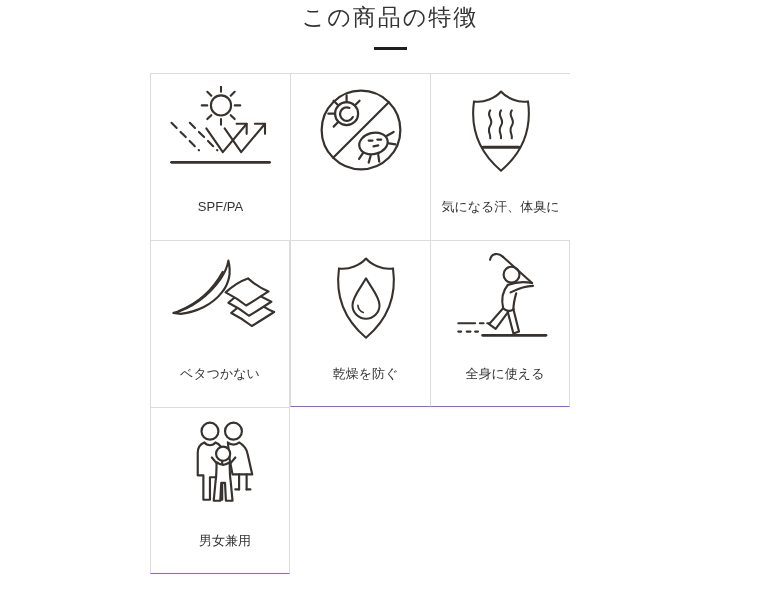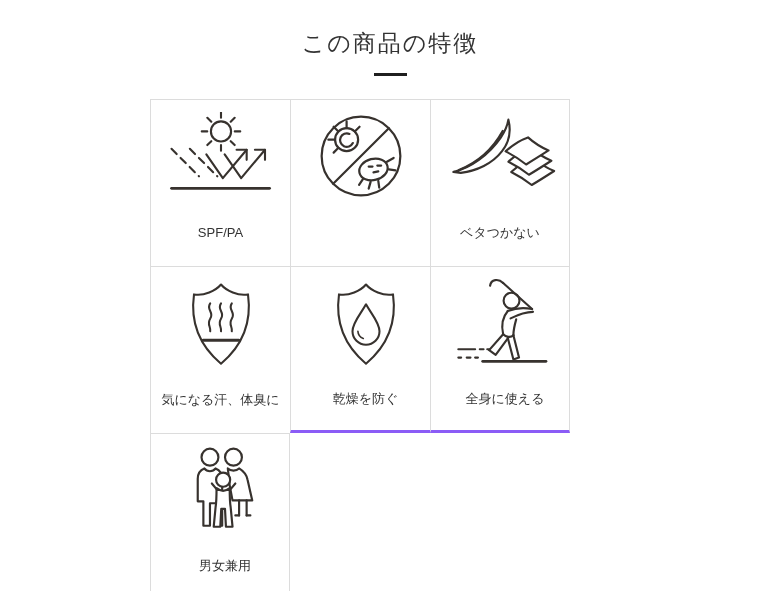--- a/index.html
+++ b/index.html
@@ -3,21 +3,21 @@
 <meta charset="utf-8">
 <style>
   * { margin:0; padding:0; box-sizing:border-box; }
   html,body { background:#ffffff; }
   body {
     width:780px; height:591px; overflow:hidden;
     font-family:"Liberation Sans","DejaVu Sans",sans-serif;
     color:#333333;
   }
   .title {
-    padding-top:28px;
+    padding-top:2px;
     text-align:center;
     font-family:"Liberation Serif","DejaVu Serif",serif;
     font-size:23px;
     letter-spacing:2px;
     color:#333333;
     font-weight:400;
   }
   .title-rule {
     width:33px; height:3px;
     background:#1f1f1f;
@@ -32,21 +32,21 @@
   }
   .cell {
     border-top:1px solid #dcdcdc;
     border-left:1px solid #dcdcdc;
     display:flex;
     flex-direction:column;
     align-items:center;
     background:#ffffff;
   }
   .cell.edge-r { border-right:1px solid #dcdcdc; }
-  .cell.edge-b { border-bottom:3px solid #8b5cf6;padding-left:10px; }
+  .cell.edge-b { border-bottom:1px solid #8b5cf6;padding-left:10px; }
   .icon-box {
     flex:0 0 104px;
     width:100%;
     display:flex;
     align-items:flex-end;
     justify-content:center;
     padding-top:6px;
   }
   .label {
     flex:1 1 auto;
@@ -105,55 +105,55 @@
           <ellipse cx="63" cy="64" rx="15" ry="11" transform="rotate(-14 63 64)"></ellipse>
           <path d="M52,74 L48,80 M60,77 L58,84 M68,76 L69,83"></path>
           <path d="M77,56 L84,52 M79,64 L86,65"></path>
           <path d="M58,61 L62,61 M67,60 L71,60"></path>
           <path d="M63,67 L68,66"></path>
         </g>
       </svg>
     </div>
   </div>
 
+  <div class="cell">
+    <div class="icon-box">
+      <svg width="90" height="92" viewBox="0 0 100 100">
+        <g class="st">
+          <path d="M50,5 C44,12 31,18 20,16 C16,45 25,72 50,93 C75,72 84,45 80,16 C69,18 56,12 50,5 Z"></path>
+          <path d="M38,26 c-5,7 5,10 0,17 c-4,6 1,9 0,14"></path>
+          <path d="M50,26 c-5,7 5,10 0,17 c-4,6 1,9 0,14"></path>
+          <path d="M62,26 c-5,7 5,10 0,17 c-4,6 1,9 0,14"></path>
+          <path class="thick" d="M30,67 L70,67"></path>
+        </g>
+      </svg>
+    </div>
+    <div class="label">
+      <span>気になる汗、体臭に</span>
+    </div>
+  </div>
+
   <div class="cell edge-r">
     <div class="icon-box">
       <svg width="112" height="94" viewBox="0 0 120 100">
         <g class="st">
           <path d="M10,66 C28,62 48,48 61,29 C65,23 68,16 69,10 C72,22 70,34 62,44 C52,57 35,65 18,67 Z"></path>
           <path d="M16,64 C36,56 52,42 63,22"></path>
           <g transform="translate(6,22)">
             <path class="stw" d="M66,44 Q78,33 90,29 Q100,38 112,43 Q98,52 88,58 Q78,50 66,44 Z"></path>
           </g>
           <g transform="translate(3,11)">
             <path class="stw" d="M66,44 Q78,33 90,29 Q100,38 112,43 Q98,52 88,58 Q78,50 66,44 Z"></path>
           </g>
           <path class="stw" d="M66,44 Q78,33 90,29 Q100,38 112,43 Q98,52 88,58 Q78,50 66,44 Z"></path>
         </g>
       </svg>
     </div>
     <div class="label">
       <span>ベタつかない</span>
-    </div>
-  </div>
-
-  <div class="cell">
-    <div class="icon-box">
-      <svg width="90" height="92" viewBox="0 0 100 100">
-        <g class="st">
-          <path d="M50,5 C44,12 31,18 20,16 C16,45 25,72 50,93 C75,72 84,45 80,16 C69,18 56,12 50,5 Z"></path>
-          <path d="M38,26 c-5,7 5,10 0,17 c-4,6 1,9 0,14"></path>
-          <path d="M50,26 c-5,7 5,10 0,17 c-4,6 1,9 0,14"></path>
-          <path d="M62,26 c-5,7 5,10 0,17 c-4,6 1,9 0,14"></path>
-          <path class="thick" d="M30,67 L70,67"></path>
-        </g>
-      </svg>
-    </div>
-    <div class="label">
-      <span>気になる汗、体臭に</span>
     </div>
   </div>
 
   <div class="cell edge-b">
     <div class="icon-box">
       <svg width="90" height="92" viewBox="0 0 100 100">
         <g class="st">
           <path d="M50,5 C44,12 31,18 20,16 C16,45 25,72 50,93 C75,72 84,45 80,16 C69,18 56,12 50,5 Z"></path>
           <path d="M50,27 C44,38 35,47 35,57 A15,15 0 0 0 65,57 C65,47 56,38 50,27 Z"></path>
           <path d="M41,57 A9,9 0 0 0 47,65" stroke-width="1.8"></path>

